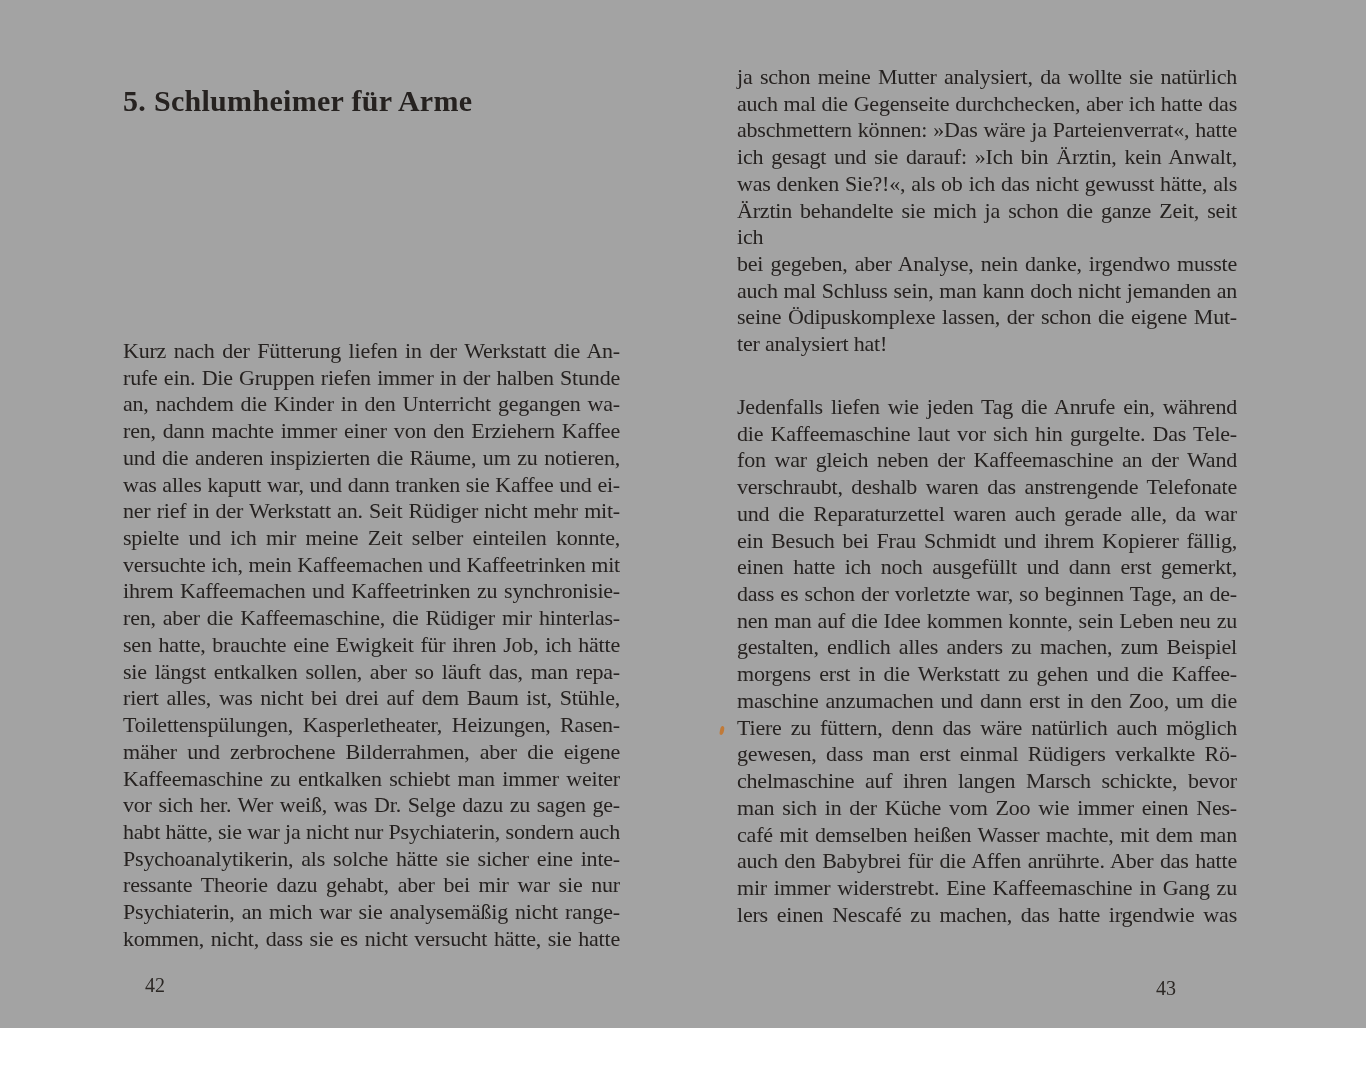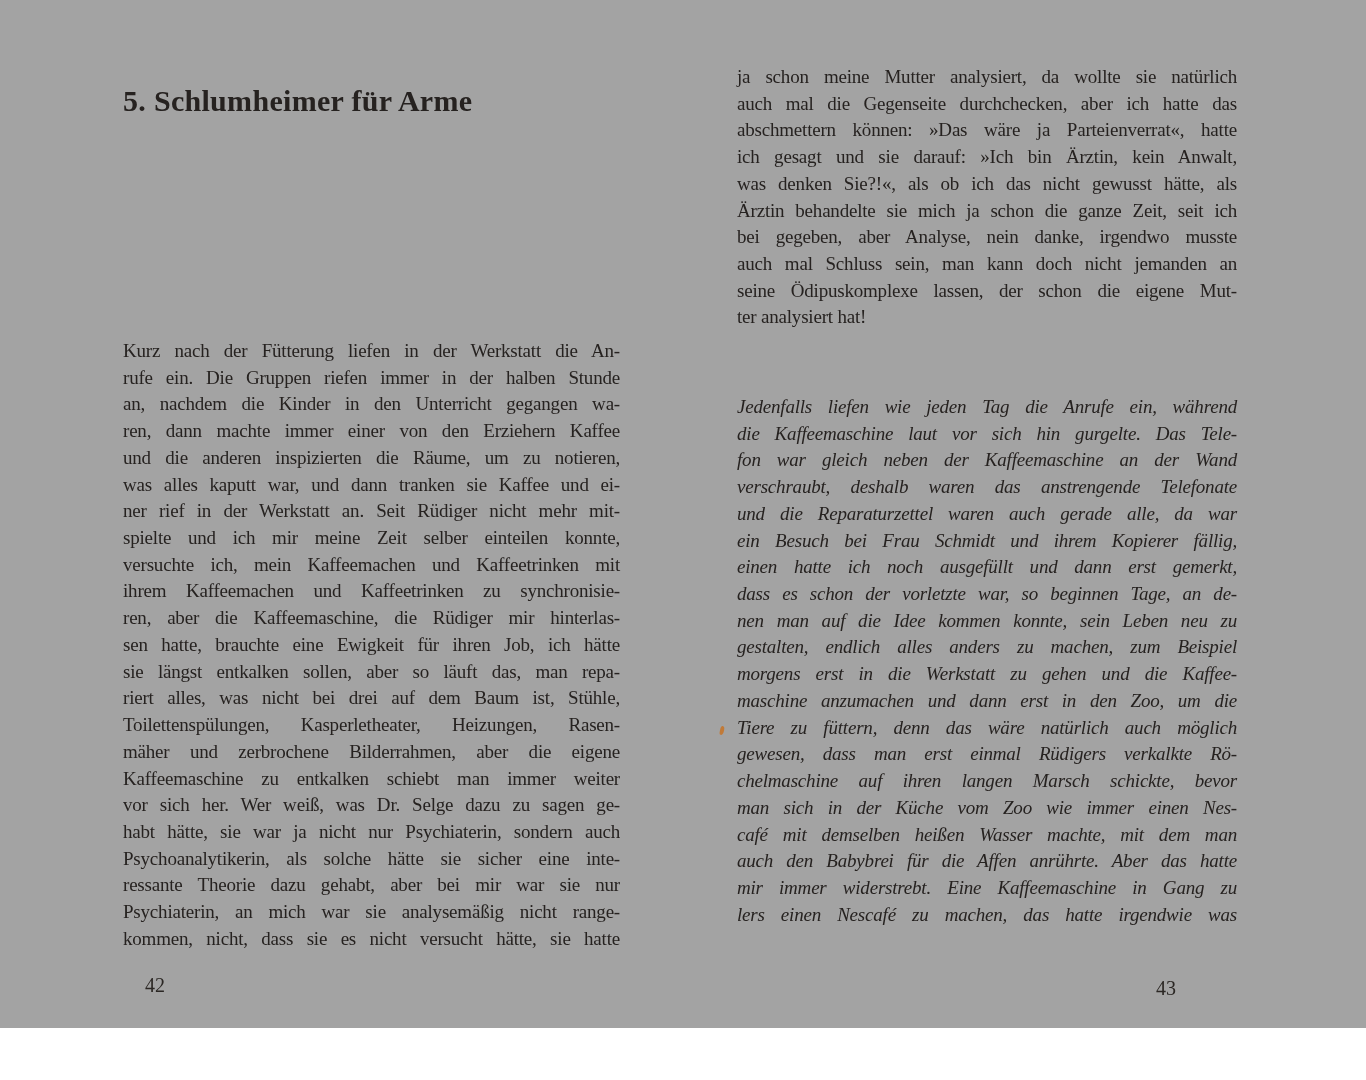--- a/index.html
+++ b/index.html
@@ -21,39 +21,38 @@
     left: 123px;
     top: 84px;
     margin: 0;
     font-size: 30px;
     font-weight: bold;
     letter-spacing: 0.3px;
     white-space: nowrap;
   }
   .textblock {
     position: absolute;
-    font-size: 19px;
+    font-size: 22px;
     line-height: 26.72px;
     letter-spacing: -0.2px;
   }
   .tb-left {
     left: 123px;
     top: 338px;
     width: 497px;
   }
   .tb-right-1 {
     left: 737px;
     top: 64px;
     width: 500px;
   }
   .tb-right-2 {
     left: 737px;
     top: 394px;
     width: 500px;
-    font-style: italic;
   }
   .tline {
     text-align: justify;
     text-align-last: justify;
   }
   .tline.last-left {
     text-align-last: left;
   }
   .pagenum {
     position: absolute;

